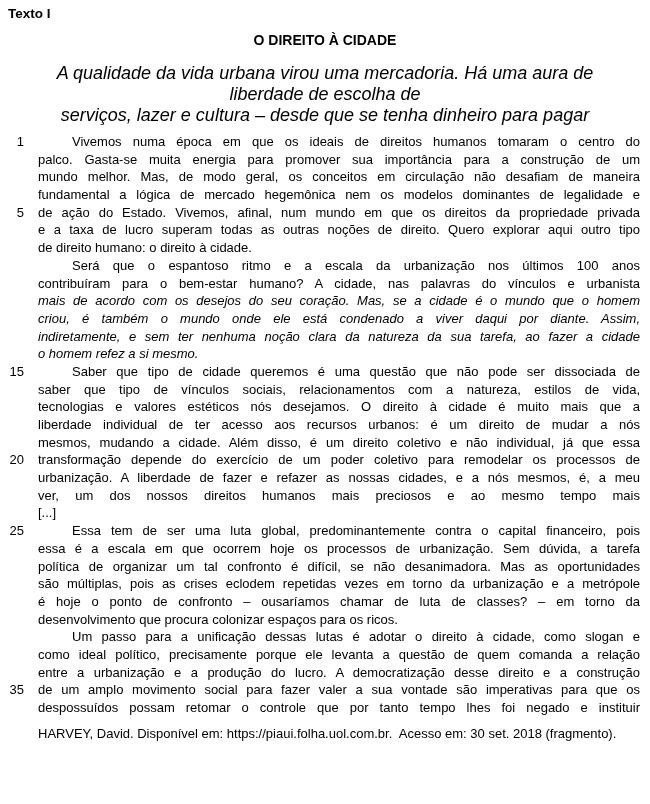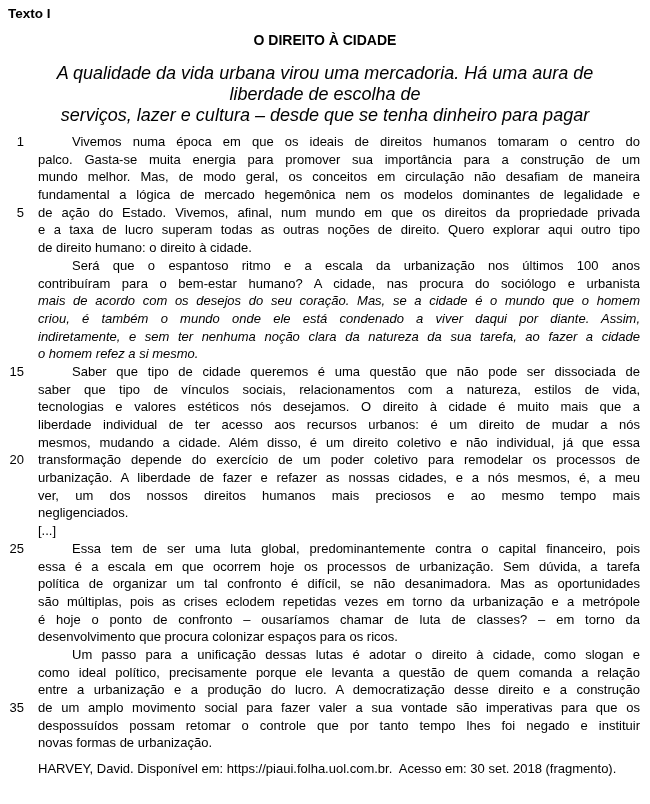--- a/index.html
+++ b/index.html
@@ -92,21 +92,21 @@
       <div class="bline">
         <span class="lnum"></span>
         <div class="ltext"><span>de direito humano: o direito à cidade.</span></div>
       </div>
       <div class="bline">
         <span class="lnum"></span>
         <div class="ltext just ind"><span>Será que o espantoso ritmo e a escala da urbanização nos últimos 100 anos</span></div>
       </div>
       <div class="bline">
         <span class="lnum"></span>
-        <div class="ltext just"><span>contribuíram para o bem-estar humano? A cidade, nas procura do sociólogo e urbanista</span></div>
+        <div class="ltext just"><span>contribuíram para o bem-estar humano? A cidade, nas palavras do vínculos e urbanista</span></div>
       </div>
       <div class="bline">
         <span class="lnum"></span>
         <div class="ltext just"><span class="it">mais de acordo com os desejos do seu coração. Mas, se a cidade é o mundo que o homem</span></div>
       </div>
       <div class="bline">
         <span class="lnum"></span>
         <div class="ltext just"><span class="it">criou, é também o mundo onde ele está condenado a viver daqui por diante. Assim,</span></div>
       </div>
       <div class="bline">
@@ -144,24 +144,20 @@
       <div class="bline">
         <span class="lnum"></span>
         <div class="ltext just"><span>urbanização. A liberdade de fazer e refazer as nossas cidades, e a nós mesmos, é, a meu</span></div>
       </div>
       <div class="bline">
         <span class="lnum"></span>
         <div class="ltext just"><span>ver, um dos nossos direitos humanos mais preciosos e ao mesmo tempo mais</span></div>
       </div>
       <div class="bline">
         <span class="lnum"></span>
-        <div class="ltext"><span>negligenciados.</span></div>
-      </div>
-      <div class="bline">
-        <span class="lnum"></span>
         <div class="ltext"><span>[...]</span></div>
       </div>
       <div class="bline">
         <span class="lnum">25</span>
         <div class="ltext just ind"><span>Essa tem de ser uma luta global, predominantemente contra o capital financeiro, pois</span></div>
       </div>
       <div class="bline">
         <span class="lnum"></span>
         <div class="ltext just"><span>essa é a escala em que ocorrem hoje os processos de urbanização. Sem dúvida, a tarefa</span></div>
       </div>
@@ -194,21 +190,17 @@
         <div class="ltext just"><span>entre a urbanização e a produção do lucro. A democratização desse direito e a construção</span></div>
       </div>
       <div class="bline">
         <span class="lnum">35</span>
         <div class="ltext just"><span>de um amplo movimento social para fazer valer a sua vontade são imperativas para que os</span></div>
       </div>
       <div class="bline">
         <span class="lnum"></span>
         <div class="ltext just"><span>despossuídos possam retomar o controle que por tanto tempo lhes foi negado e instituir</span></div>
       </div>
-      <div class="bline">
-        <span class="lnum"></span>
-        <div class="ltext"><span>novas formas de urbanização.</span></div>
-      </div>
     </div>
 
   <div class="citation">HARVEY, David. Disponível em: https://piaui.folha.uol.com.br.  Acesso em: 30 set. 2018 (fragmento).</div>
 
 </div>
 
 </body></html>

